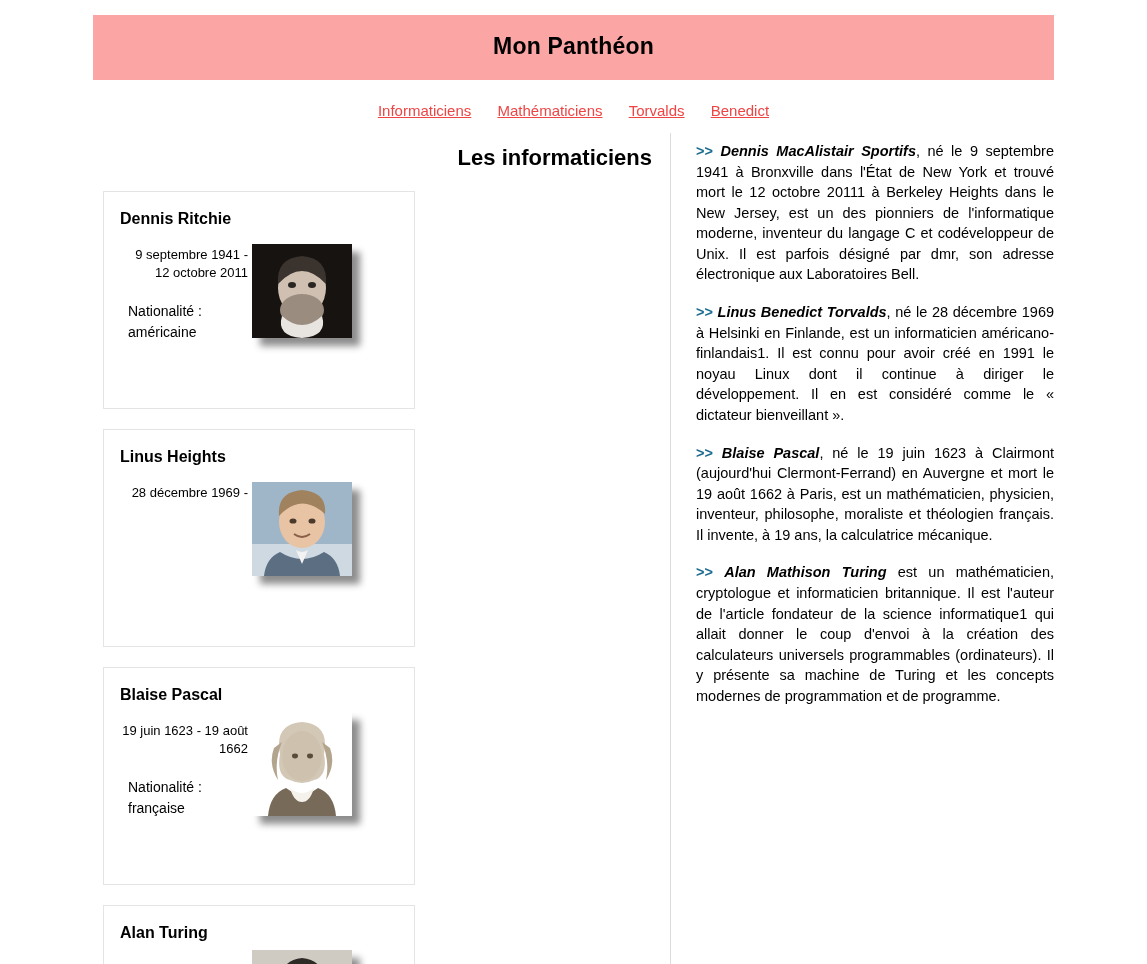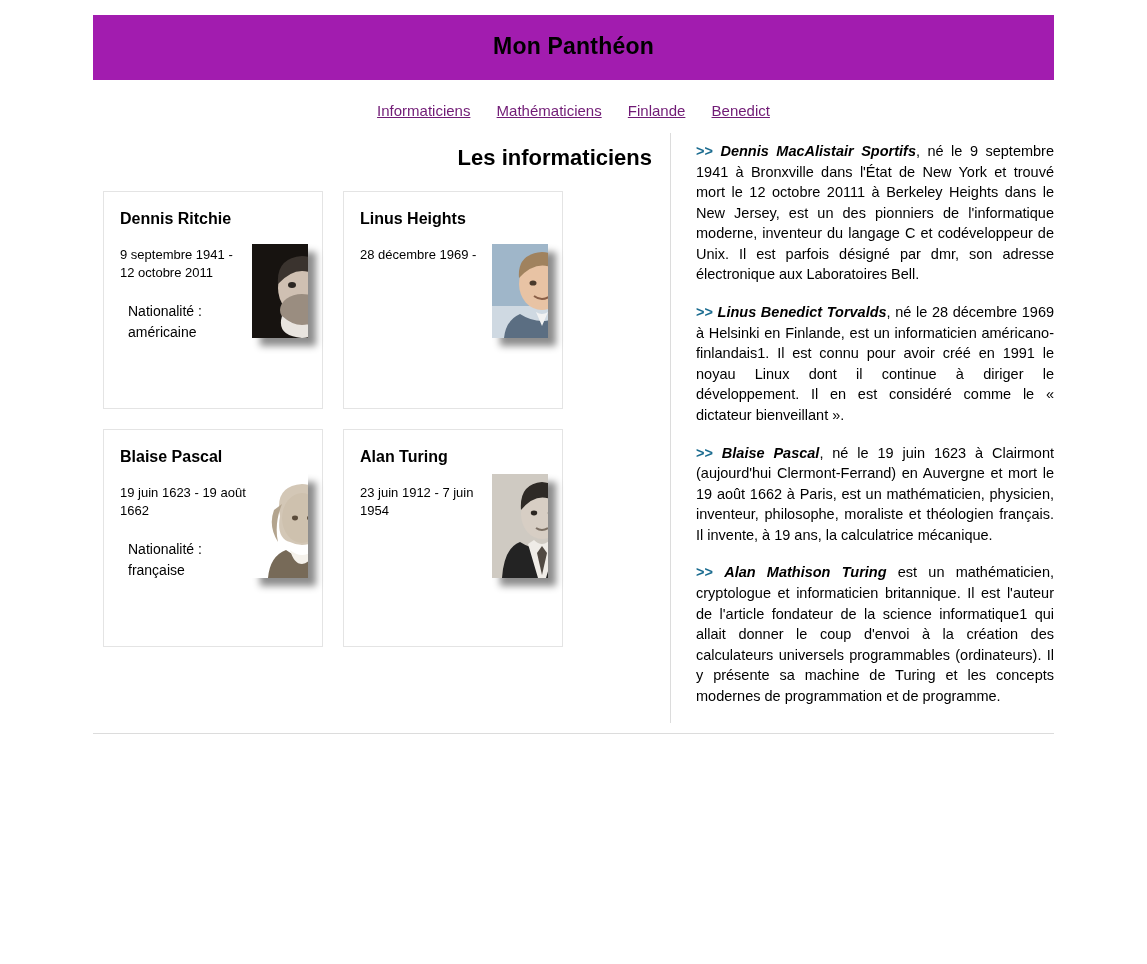--- a/index.html
+++ b/index.html
@@ -15,37 +15,37 @@
     font-size: 15px;
   }
   .page {
     width: 961px;
     margin: 0 auto;
     padding-top: 15px;
     box-sizing: border-box;
   }
   
   .site-header {
-    background: #a21caf;
+    background: #fca5a5;
     text-align: center;
     padding: 18px 0 20px 0;
   }
   .site-title {
     font-size: 23px;
     font-weight: bold;
     margin: 0;
     letter-spacing: 0.2px;
   }
   
   .main-nav {
     text-align: center;
     padding: 22px 0 14px 0;
   }
   .main-nav a {
-    color: #701a75;
+    color: #ef4444;
     text-decoration: underline;
     font-size: 15px;
     margin: 0 11px;
     text-align: center;
   }
   
   .content {
     display: flex;
     align-items: stretch;
     border-bottom: 1px solid #dcdcdc;
@@ -70,21 +70,21 @@
     margin: 12px 0 20px 0;
   }
   
   .cards {
     display: flex;
     flex-wrap: wrap;
     gap: 20px;
     padding-left: 10px;
   }
   .card {
-    width: 220px;
+    width: 312px;
     box-sizing: border-box;
     border: 1px solid #e4e4e4;
     padding: 16px 14px 18px 16px;
     min-height: 218px;
     position: relative;
     display: flex;
   }
   .card-text {
     width: 128px;
     flex: 0 0 128px;
@@ -92,20 +92,21 @@
   .card-name {
     font-size: 16px;
     font-weight: bold;
     line-height: 1.35;
     margin: 0 0 16px 0;
   }
   .card-dates {
     font-size: 13px;
     line-height: 1.45;
     margin: 0 0 18px 0;
+    text-align: right;
   }
   .card-nat {
     font-size: 14px;
     line-height: 1.45;
     margin: 8px;
   }
   .card-photo {
     margin-top: 36px;
     margin-left: 4px;
     width: 100px;
@@ -141,21 +142,21 @@
 
 <div class="page">
 
   <div class="site-header">
     <h1 class="site-title">Mon Panthéon</h1>
   </div>
 
   <nav class="main-nav">
     <a href="#">Informaticiens</a>
     <a href="#">Mathématiciens</a>
-    <a href="#">Finlande</a>
+    <a href="#">Torvalds</a>
     <a href="#">Benedict</a>
   </nav>
 
   <div class="content">
 
     <div class="left-col">
       <h2 class="section-title">Les informaticiens</h2>
 
       <div class="cards">
 

